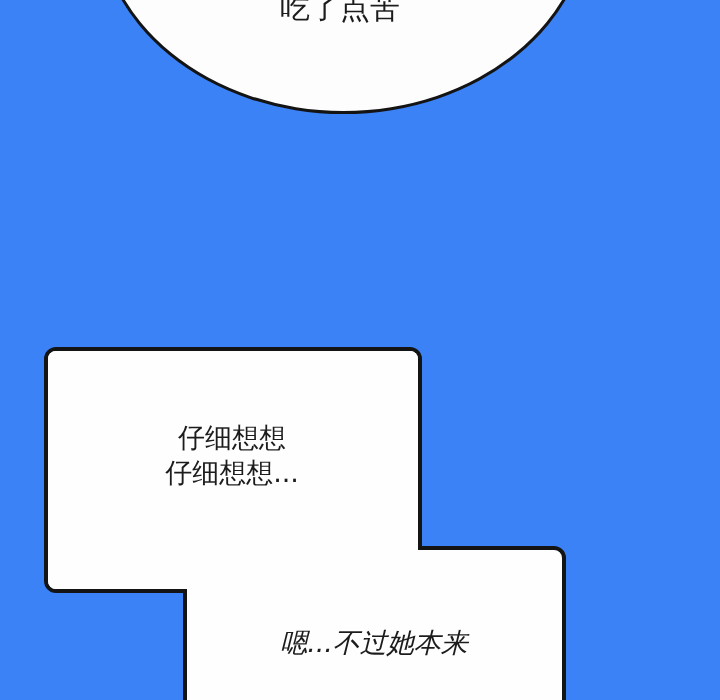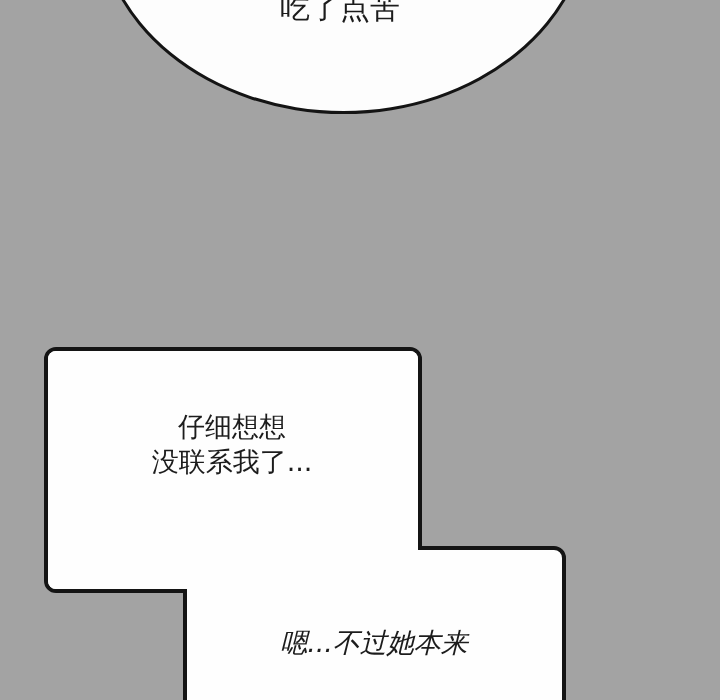--- a/index.html
+++ b/index.html
@@ -5,21 +5,21 @@
   html, body {
     margin: 0;
     padding: 0;
     background: #fdfdfd;
   }
   #panel {
     position: relative;
     width: 720px;
     height: 700px;
     overflow: hidden;
-    background: #a3a3a3;
+    background: #3b82f6;
     font-family: "DejaVu Sans", "Liberation Sans", sans-serif;
   }
   
   .ellipse-bubble {
     position: absolute;
     left: 97px;
     top: -289px;
     width: 493px;
     height: 403px;
     border: 3px solid #141414;
@@ -81,21 +81,21 @@
     position: absolute;
     text-align: center;
     font-size: 27px;
     line-height: 35px;
     color: #1c1c1c;
     z-index: 4;
     white-space: nowrap;
   }
   .bubble-text-a {
     left: 62px;
-    top: 409px;
+    top: 420px;
     width: 340px;
   }
   .bubble-text-b {
     left: 204px;
     top: 625px;
     width: 340px;
     font-style: italic;
   }
 </style>
 </head>
@@ -105,20 +105,20 @@
 
   <div class="ellipse-bubble"></div>
   <div class="ellipse-text">吃了点苦</div>
 
   <div class="bubble-a"></div>
   <div class="bubble-b"></div>
   <div class="bubble-joint-patch"></div>
 
   <div class="bubble-text bubble-text-a">
     <div>仔细想想</div>
-    <div>没联系我了...</div>
+    <div>仔细想想...</div>
   </div>
 
   <div class="bubble-text bubble-text-b">
     <div>嗯...不过她本来</div>
   </div>
 
 </div>
 
 </body></html>

